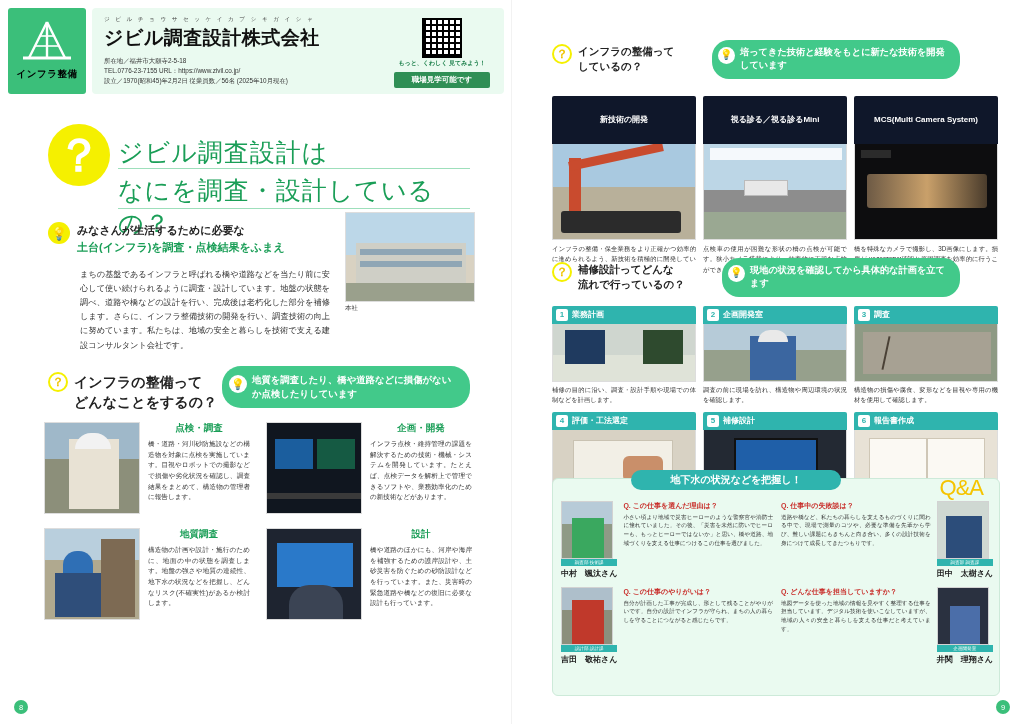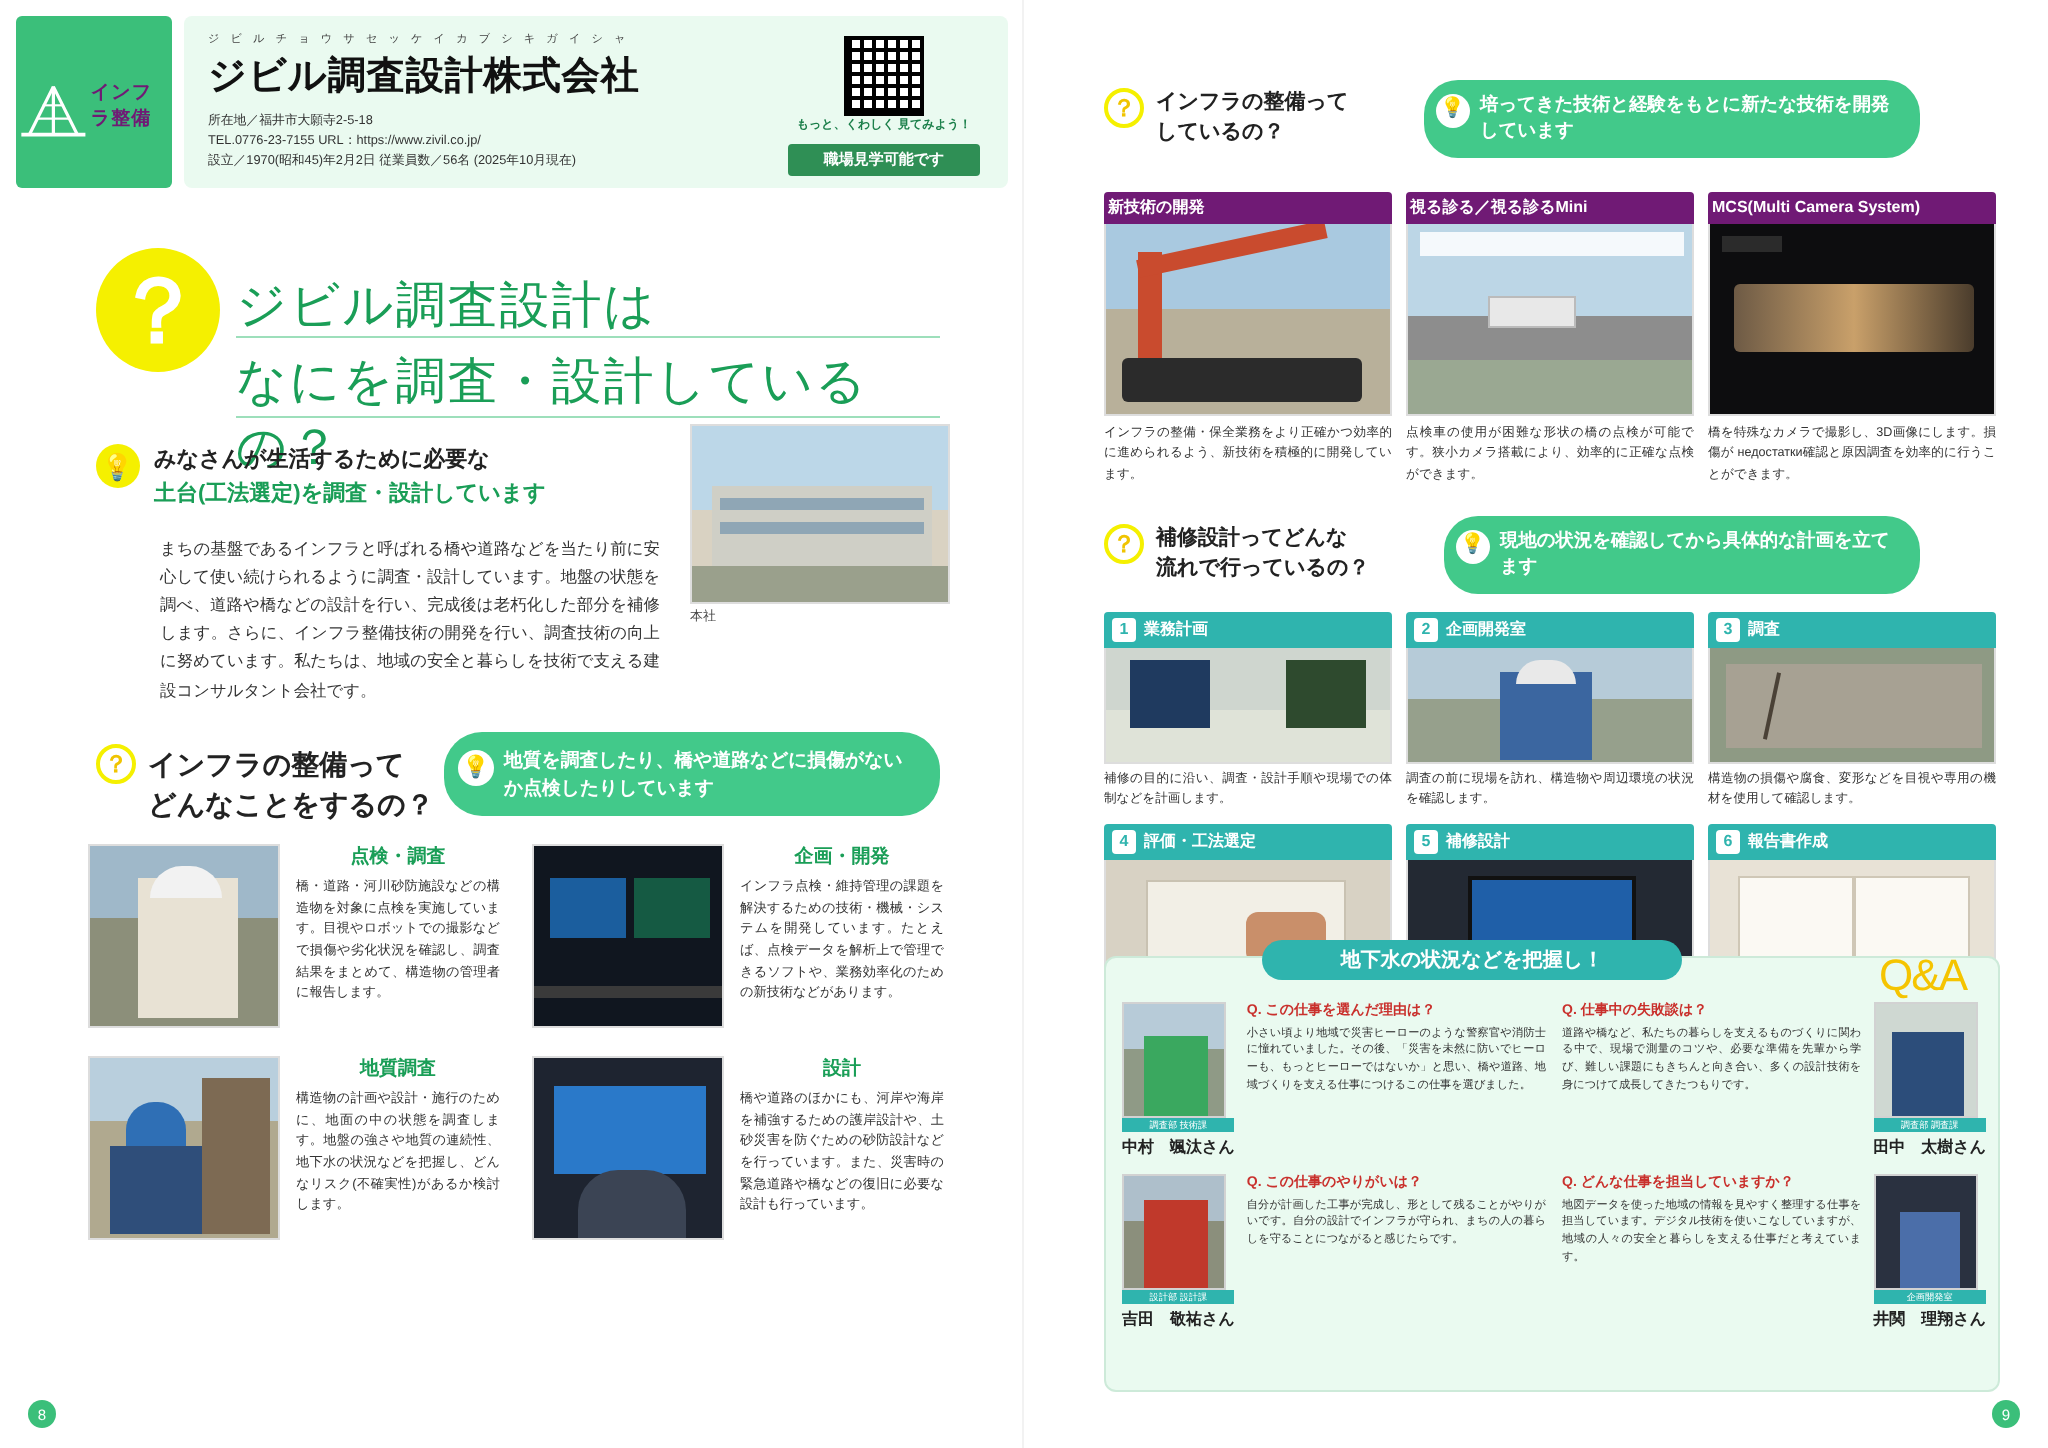--- a/index.html
+++ b/index.html
@@ -13,22 +13,22 @@
     position:relative;
   }
   .page { position:absolute; inset:0; display:flex; }
   .left-page { width:512px; height:724px; position:relative; background:#fff; }
   .right-page { width:512px; height:724px; position:relative; background:#fff; }
   .spine { position:absolute; left:511px; top:0; width:2px; height:724px; background:#f2f2f2; }
 
   
   .brand-tab {
     position:absolute; left:8px; top:8px; width:78px; height:86px;
-    background:#3bbf7a; border-radius:3px; color:#701a75;
-    display:flex; flex-direction:row; align-items:center; justify-content:flex-start;
+    background:#3bbf7a; border-radius:3px; color:#000000;
+    display:flex; flex-direction:column; align-items:center; justify-content:flex-start;
   }
   .brand-tab .bridge { margin-top:10px; }
   .brand-tab .tab-label {
     font-size:9.5px; letter-spacing:0.5px; margin-top:4px; font-weight:bold;
   }
   .company-box {
     position:absolute; left:92px; top:8px; width:412px; height:86px;
     background:#eafaf0; border-radius:4px; padding:8px 10px 6px 12px;
   }
   .company-name { font-size:19px; font-weight:bold; color:#111; letter-spacing:0.5px; }
@@ -149,22 +149,22 @@
     padding:6px 10px 6px 28px; font-size:9.2px; font-weight:bold; line-height:1.45;
   }
   .r-answer .abulb {
     position:absolute; left:6px; top:7px; width:17px; height:17px; border-radius:50%;
     background:#fff; color:#f0c400; font-size:10px; display:flex; align-items:center; justify-content:center;
   }
 
   .dev-cards { position:absolute; left:552px; top:96px; width:448px; display:flex; gap:7px; }
   .dev-card { width:144px; }
   .dev-card .hdr {
-    background:#701a75; color:#fff; font-size:8px; font-weight:bold; 
-    padding:3px 2px; border-radius:2px 2px 0 0; line-height:1.3;
+    background:#0f172a; color:#fff; font-size:8px; font-weight:bold; text-align:center;
+    padding:19px 2px; border-radius:2px 2px 0 0; line-height:1.3;
   }
   .dev-card .pic { height:96px; border:1px solid #ddd; border-top:none; position:relative; overflow:hidden; }
   .dev-card .cap { font-size:6.3px; line-height:1.6; color:#333; margin-top:4px; text-align:justify; }
   .pic-a { background:linear-gradient(#a9c9e0 0 45%, #b8b09a 45% 100%); }
   .pic-a .crane { position:absolute; left:16px; top:14px; width:12px; height:70px; background:#c94b2e; }
   .pic-a .arm { position:absolute; left:16px; top:18px; width:96px; height:9px; background:#c94b2e; transform:rotate(-12deg); transform-origin:left center; }
   .pic-a .truck { position:absolute; left:8px; bottom:6px; width:120px; height:22px; background:#2b2b2b; border-radius:3px; }
   .pic-b { background:linear-gradient(#bcd6e6 0 50%, #9aa892 50% 100%); }
   .pic-b .road { position:absolute; left:0; top:46px; width:144px; height:22px; background:#8d8d8d; }
   .pic-b .veh { position:absolute; left:40px; top:36px; width:44px; height:16px; background:#e8e8e8; border:1px solid #bbb; }
@@ -285,21 +285,21 @@
       <div class="title-line1">ジビル調査設計は</div>
       <div class="title-rule"></div>
       <div class="title-line2">なにを調査・設計しているの？</div>
       <div class="title-rule2"></div>
     </div>
 
     <div class="intro-head">
       <div class="bulb">💡</div>
       <div class="intro-head-text">
         <div>みなさんが生活するために必要な</div>
-        <div class="green">土台(工法選定)を調査・設計しています</div>
+        <div class="green">土台(インフラ)を調査・点検結果をふまえ</div>
       </div>
     </div>
 
     <div class="intro-body">まちの基盤であるインフラと呼ばれる橋や道路などを当たり前に安心して使い続けられるように調査・設計しています。地盤の状態を調べ、道路や橋などの設計を行い、完成後は老朽化した部分を補修します。さらに、インフラ整備技術の開発を行い、調査技術の向上に努めています。私たちは、地域の安全と暮らしを技術で支える建設コンサルタント会社です。</div>
 
     <div class="photo-hq">
       <div class="bldg"></div>
         <div class="bldg-win"></div>
         <div class="bldg-win2"></div>
         <div class="ground"></div>

